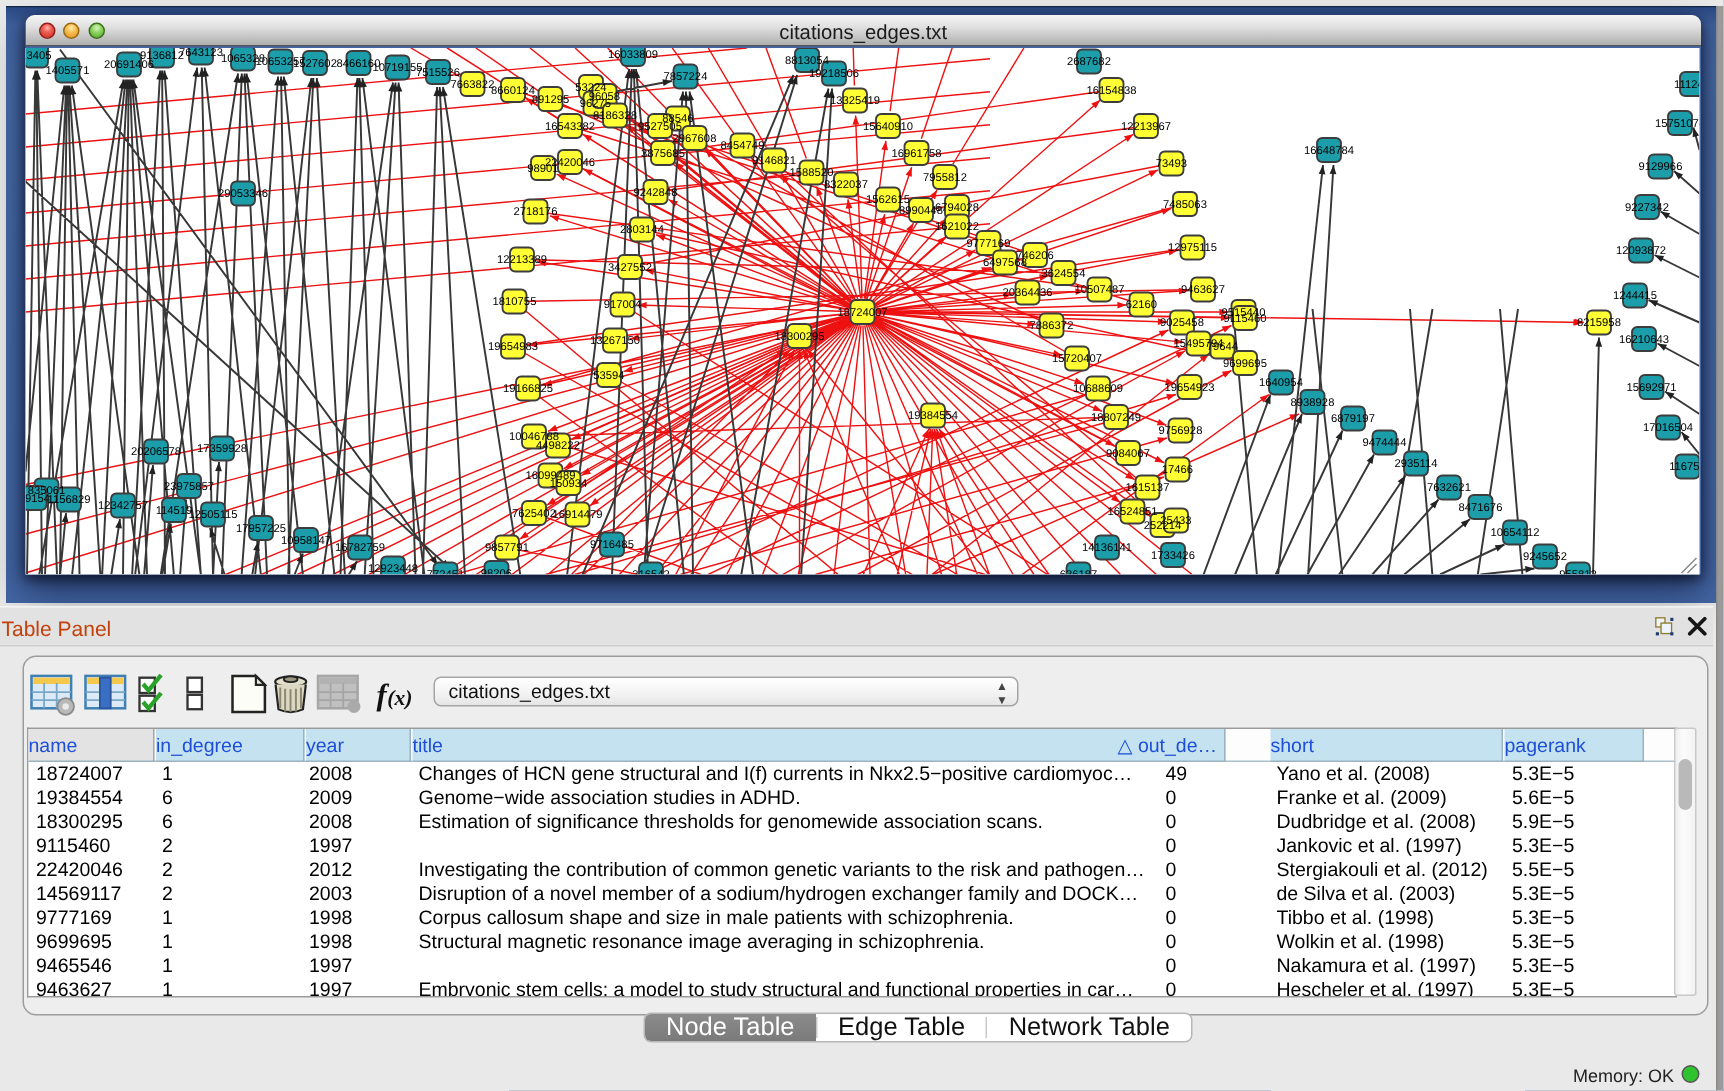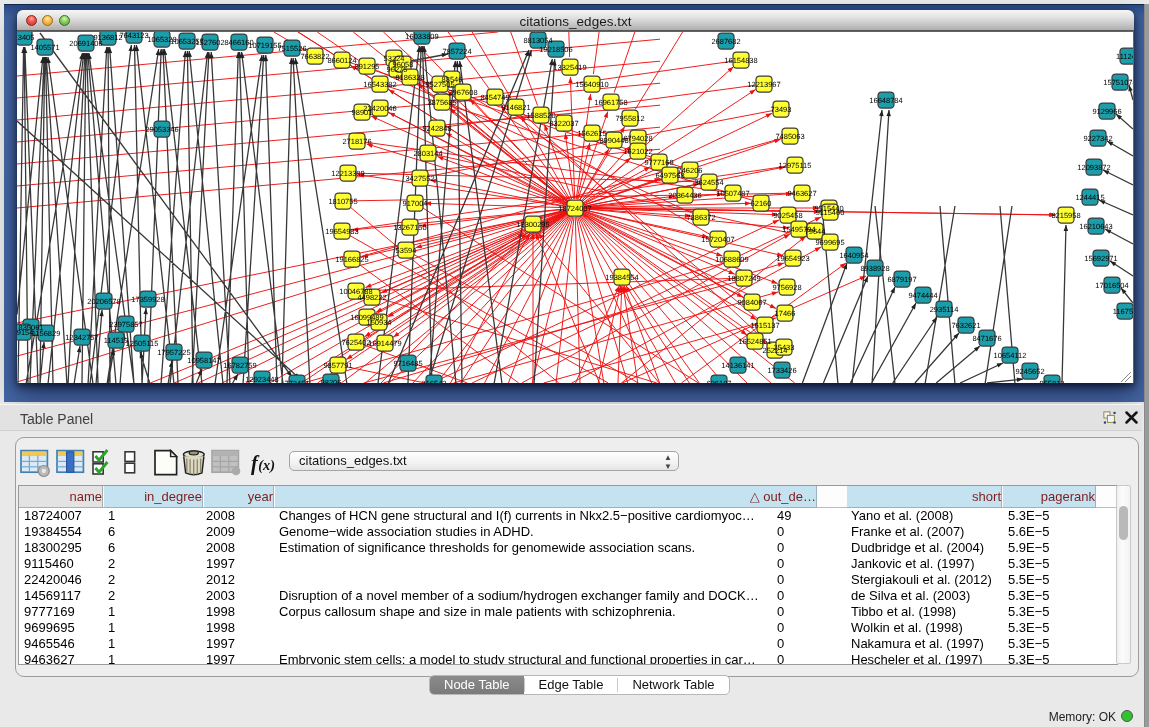--- a/index.html
+++ b/index.html
@@ -12,51 +12,51 @@
 #titlebar .title{position:absolute;left:0;right:0;top:4px;text-align:center;font-size:13.5px;color:#1a1a1a}
 .tl{position:absolute;top:5px;width:11px;height:11px;border-radius:50%;}
 .tl.r{left:9px;background:radial-gradient(circle at 50% 30%,#ffb3ae 0,#ee6156 35%,#d93f34 75%,#b2241c 100%);border:1px solid #91201a}
 .tl.y{left:25px;background:radial-gradient(circle at 50% 30%,#ffe9b0 0,#f6bf52 40%,#ec9f2e 80%,#c97e14 100%);border:1px solid #9a6a10}
 .tl.g{left:42px;background:radial-gradient(circle at 50% 30%,#d3f7b8 0,#8fd463 40%,#62b23a 80%,#3f8c1e 100%);border:1px solid #3c701c}
 #canvas{position:absolute;left:0;top:22px;width:1116px;height:351px;background:#fff;overflow:hidden}
 
 #chev{position:absolute;left:570px;top:398px;width:10px;height:6px;color:#c8d2e2;font-size:8px;line-height:6px}
 
 #tp-head{position:absolute;left:0px;top:404px;width:1142px;height:27px;background:#e2e2e2;border-top:1px solid #f5f5f5;border-bottom:1px solid #d0d0d0}
-#tp-head .t{position:absolute;left:20px;top:6px;font-size:14px;color:#404040}
+#tp-head .t{position:absolute;left:1px;top:6px;font-size:14px;color:#c2410c}
 #panel{position:absolute;left:15px;top:437px;width:1124px;height:240px;background:#eeeeee;border:1px solid #9d9d9d;border-radius:9px}
 
 #toolbar{position:absolute;left:0;top:0;width:100%;height:46px}
 #combo{position:absolute;left:273px;top:13px;width:390px;height:20px;background:linear-gradient(180deg,#ffffff 0,#f2f2f2 60%,#e5e5e5 100%);border:1px solid #a5a5a5;border-radius:5px;font-size:13px;color:#111;line-height:18px;padding-left:9px}
 #combo .arr{position:absolute;right:6px;top:1px;font-size:8px;color:#444;line-height:9px}
 
 #tablewrap{position:absolute;left:2px;top:47px;width:1100px;height:180px;background:#fff;border:1px solid #9a9a9a;border-right:none;overflow:hidden}
 #thead{position:relative;height:22px;background:#fdfdfd;border-bottom:1px solid #a9c0cd}
-.th{position:absolute;top:0;height:22px;font-size:13px;color:#7f1d1d;text-align:right;line-height:21px;background:#c5e2f0;border-right:1px solid #9bb3c0;border-bottom:1px solid #9bb3c0}
+.th{position:absolute;top:0;height:22px;font-size:13px;color:#1d4ed8;text-align:left;line-height:21px;background:#c5e2f0;border-right:1px solid #9bb3c0;border-bottom:1px solid #9bb3c0}
 .trow{position:relative;height:16px;background:#fff}
 .c{position:absolute;top:0;height:16px;font-size:13px;color:#000;line-height:15px;white-space:nowrap;overflow:hidden}
 .c0{left:5px;width:80px}
 .c1{left:89px;width:96px}
 .c2{left:187px;width:68px}
 .c3{left:260px;width:492px}
 .c4{left:758px;width:70px}
 .c5{left:832px;width:150px}
 .c6{left:989px;width:92px}
 
 #tbody{position:relative}
 #tbody .grid{position:absolute;top:0;bottom:0;width:1px;background:#e3e3e3}
 
 #vscroll{position:absolute;right:7px;top:47px;width:15px;height:179px;background:linear-gradient(90deg,#efefef,#fcfcfc 40%,#f2f2f2);border:1px solid #c9c9c9;border-radius:2px}
 #vscroll .thumb{position:absolute;left:2px;top:20px;width:9px;height:34px;background:#b9b9b9;border-radius:5px}
 
 #floaticon{position:absolute;left:1103px;top:411px;width:14px;height:14px}
 #closeicon{position:absolute;left:1125px;top:411px;width:13px;height:13px}
 
 #tabs{position:absolute;left:429px;top:675px;height:20px;border:1px solid #b7b7b7;border-radius:5px;background:#fff;display:flex;overflow:hidden}
-#tabs .tab{font-size:13px;line-height:18px;padding:0 14px;color:#111}
+#tabs .tab{font-size:17px;line-height:18px;padding:0 14px;color:#111}
 #tabs .tab.sel{background:linear-gradient(180deg,#8b8b8b 0,#7a7a7a 100%);color:#fff}
 #tabs .sep{width:1px;background:#c9c9c9;margin:2px 0}
 
 #status{position:absolute;right:33px;top:710px;font-size:12px;color:#222}
 #memdot{position:absolute;right:16px;top:710px;width:12px;height:12px;border-radius:50%;background:#2fc32f;border:1px solid #555}
 
 #rstrip{position:absolute;right:0;top:4px;width:5px;height:723px;background:#9a9a9a;border-left:1px solid #8a8a8a}
 #rstrip2{position:absolute;right:0;top:0px;width:5px;height:4px;background:#e9e9e9}
 </style></head>
 <body>
@@ -460,44 +460,45 @@
             <div class="c c4">49</div>
             <div class="c c5">Yano et al. (2008)</div>
 <div class="c c6">5.3E−5</div>
           </div>
 <div class="trow">
 <div class="c c0">19384554</div>
             <div class="c c1">6</div>
             <div class="c c2">2009</div>
 <div class="c c3">Genome−wide association studies in ADHD.</div>
             <div class="c c4">0</div>
-            <div class="c c5">Franke et al. (2007)</div>
+            <div class="c c5">Franke et al. (2009)</div>
 <div class="c c6">5.6E−5</div>
           </div>
 <div class="trow">
 <div class="c c0">18300295</div>
             <div class="c c1">6</div>
             <div class="c c2">2008</div>
 <div class="c c3">Estimation of significance thresholds for genomewide association scans.</div>
             <div class="c c4">0</div>
-            <div class="c c5">Dudbridge et al. (2004)</div>
+            <div class="c c5">Dudbridge et al. (2008)</div>
 <div class="c c6">5.9E−5</div>
           </div>
 <div class="trow">
 <div class="c c0">9115460</div>
             <div class="c c1">2</div>
             <div class="c c2">1997</div>
             <div class="c c4">0</div>
             <div class="c c5">Jankovic et al. (1997)</div>
 <div class="c c6">5.3E−5</div>
           </div>
 <div class="trow">
 <div class="c c0">22420046</div>
             <div class="c c1">2</div>
             <div class="c c2">2012</div>
+<div class="c c3">Investigating the contribution of common genetic variants to the risk and pathogen…</div>
             <div class="c c4">0</div>
             <div class="c c5">Stergiakouli et al. (2012)</div>
 <div class="c c6">5.5E−5</div>
           </div>
 <div class="trow">
 <div class="c c0">14569117</div>
             <div class="c c1">2</div>
             <div class="c c2">2003</div>
 <div class="c c3">Disruption of a novel member of a sodium/hydrogen exchanger family and DOCK…</div>
             <div class="c c4">0</div>
@@ -510,20 +511,21 @@
             <div class="c c2">1998</div>
 <div class="c c3">Corpus callosum shape and size in male patients with schizophrenia.</div>
             <div class="c c4">0</div>
             <div class="c c5">Tibbo et al. (1998)</div>
 <div class="c c6">5.3E−5</div>
           </div>
 <div class="trow">
 <div class="c c0">9699695</div>
             <div class="c c1">1</div>
             <div class="c c2">1998</div>
+<div class="c c3">Structural magnetic resonance image averaging in schizophrenia.</div>
             <div class="c c4">0</div>
             <div class="c c5">Wolkin et al. (1998)</div>
 <div class="c c6">5.3E−5</div>
           </div>
 <div class="trow">
 <div class="c c0">9465546</div>
             <div class="c c1">1</div>
             <div class="c c2">1997</div>
             <div class="c c4">0</div>
             <div class="c c5">Nakamura et al. (1997)</div>

